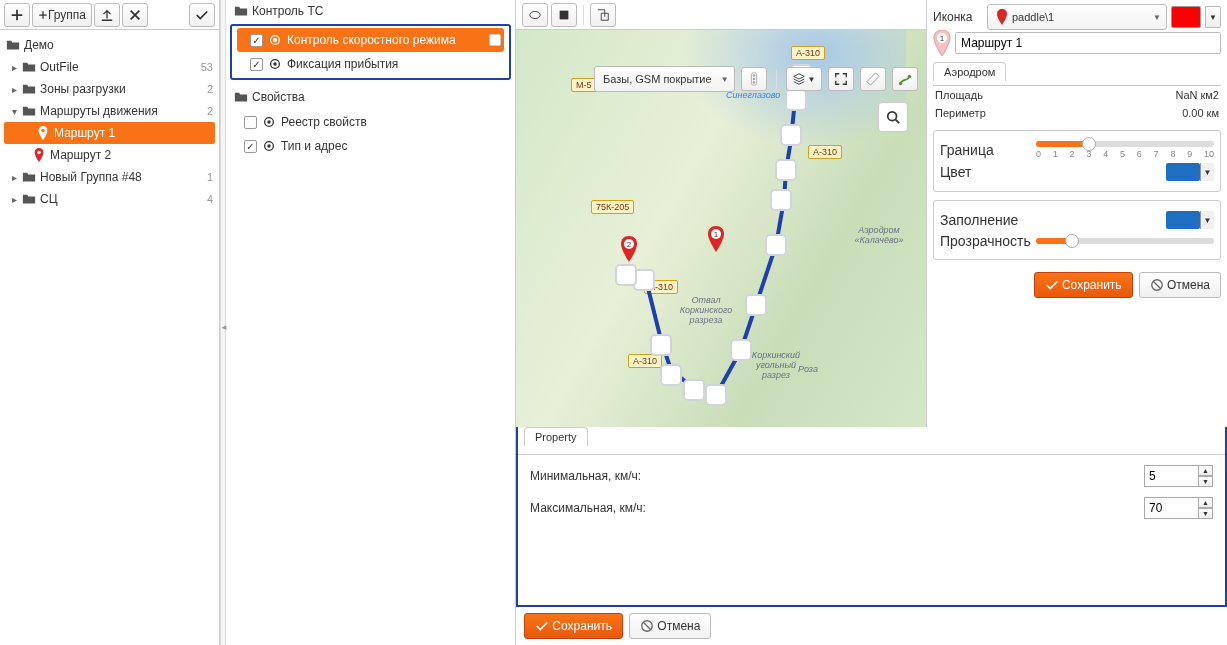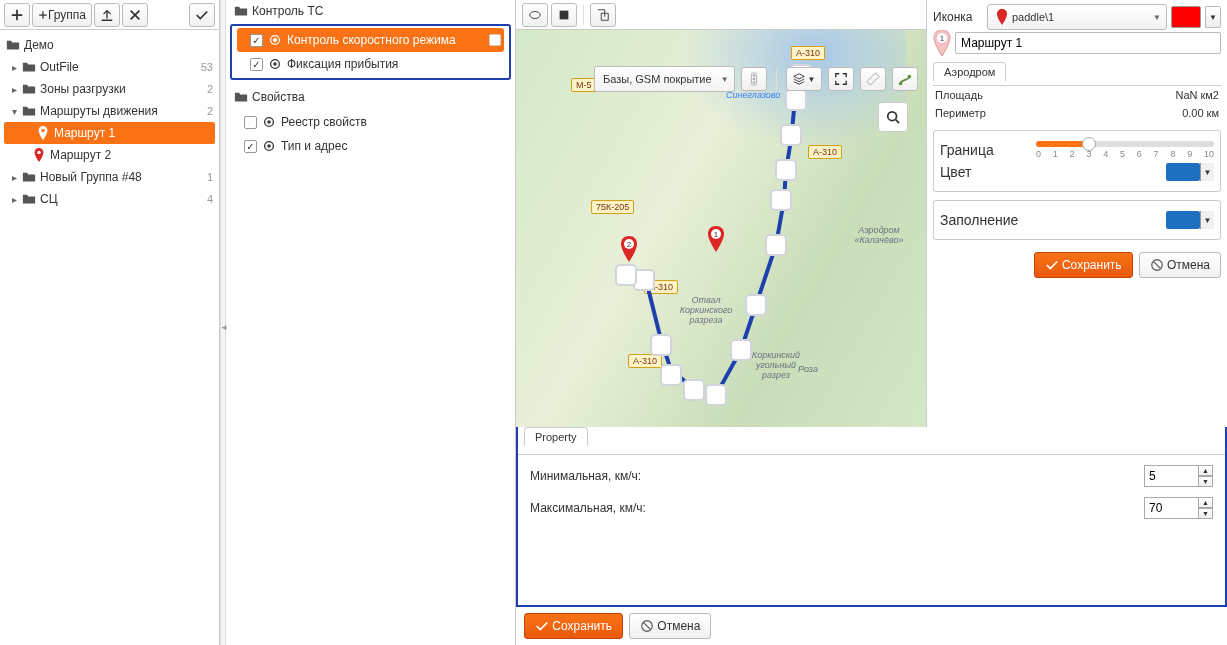--- a/index.html
+++ b/index.html
@@ -430,20 +430,27 @@
       </div>
 
       <div class="rp-fieldset">
         <div class="slider-wrap">
           <span class="slider-label">Заполнение</span>
           <div style="flex:1;display:flex;justify-content:flex-end">
             <div class="toggle"></div>
             <div class="toggle-dd">▼</div>
           </div>
         </div>
+        <div class="slider-wrap">
+          <span class="slider-label">Прозрачность</span>
+          <div class="slider">
+              <div class="slider-fill" style="width:20%"></div>
+              <div class="slider-thumb" style="left:20%"></div>
+            </div>
+        </div>
       </div>
 
       <div class="rp-actions">
         <div class="btn big primary"><svg class="ic" viewBox="0 0 16 16">
               <path d="M2 8l4 4 8-8" stroke="#fff" stroke-width="2" fill="none"></path>
             </svg>&nbsp;<span>Сохранить</span></div>
         <div class="btn big"><svg class="ic" viewBox="0 0 16 16">
               <circle cx="8" cy="8" r="6" fill="none" stroke="#666" stroke-width="1.5"></circle>
               <path d="M4 4l8 8" stroke="#666" stroke-width="1.5"></path>
             </svg>&nbsp;<span>Отмена</span></div>

